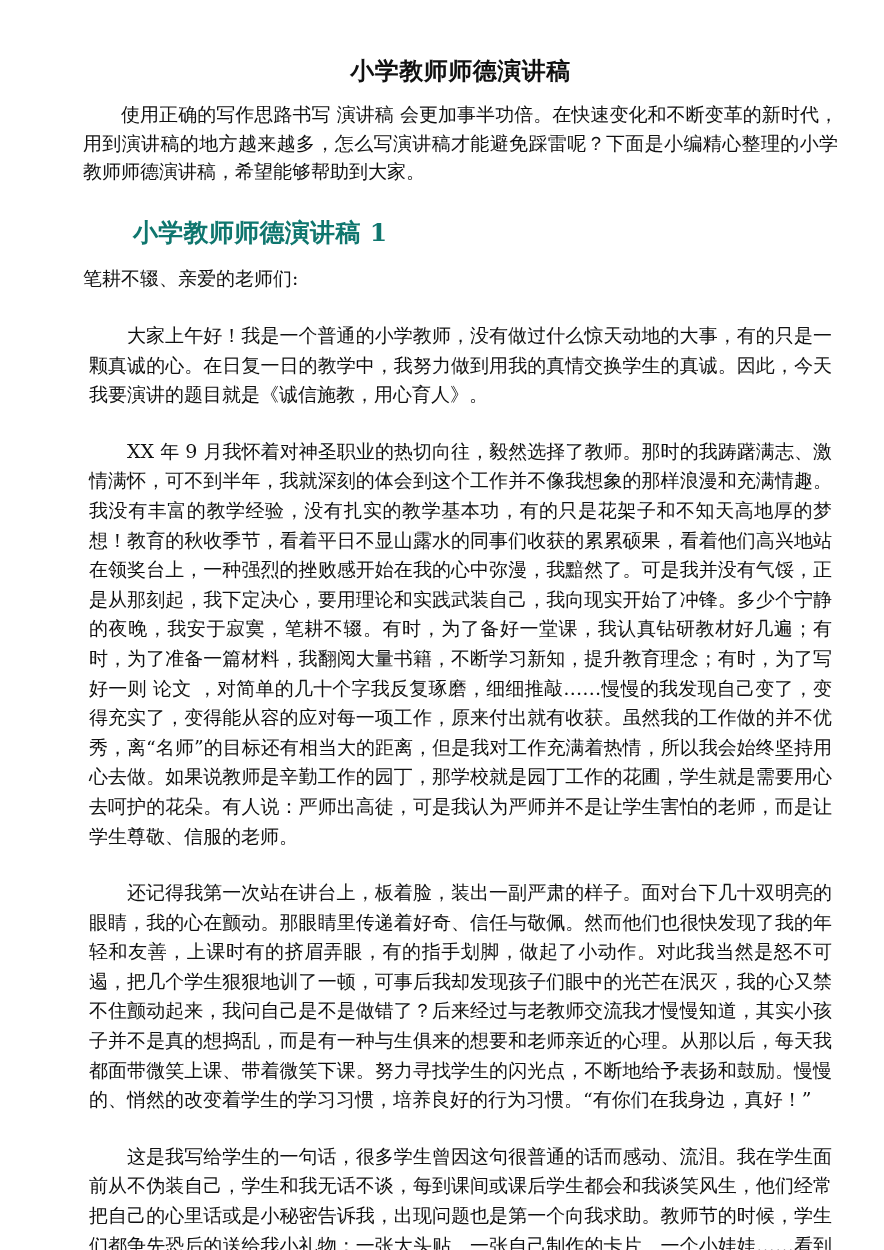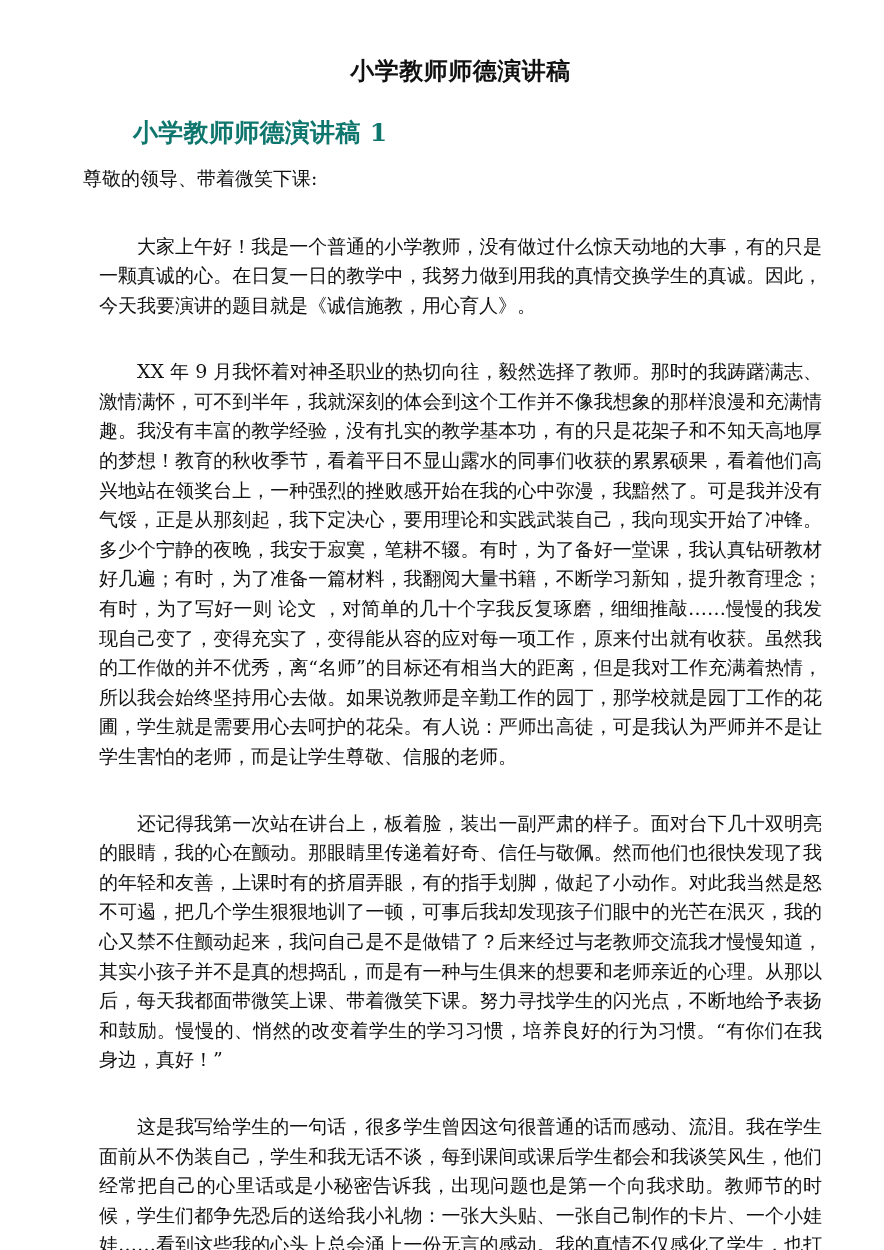--- a/index.html
+++ b/index.html
@@ -64,21 +64,21 @@
   }
   .salutation {
     margin: 0;
     padding-top: 15px;
     font-size: 19px;
     line-height: 29.5px;
     text-indent: 0;
     color: #111111;
   }
   .para {
-    margin: 16px;
+    margin: 6px;
     padding-top: 21px;
     font-size: 19px;
     line-height: 29.6px;
     text-align: justify;
     text-justify: inter-ideograph;
     text-indent: 2em;
     color: #111111;
     word-break: break-all;
   }
   .para.first-body {
@@ -86,24 +86,25 @@
   }
 </style>
 </head>
 <body>
 
 <div class="page">
   <div class="content">
 
     <h1 class="doc-title">小学教师师德演讲稿</h1>
 
+    <p class="intro">使用正确的写作思路书写 演讲稿 会更加事半功倍。在快速变化和不断变革的新时代，用到演讲稿的地方越来越多，怎么写演讲稿才能避免踩雷呢？下面是小编精心整理的小学教师师德演讲稿，希望能够帮助到大家。</p>
 
     <h2 class="section-title">小学教师师德演讲稿 1</h2>
 
-    <p class="salutation">尊敬的领导、带着微笑下课:</p>
+    <p class="salutation">笔耕不辍、亲爱的老师们:</p>
 
     <p class="para first-body">大家上午好！我是一个普通的小学教师，没有做过什么惊天动地的大事，有的只是一颗真诚的心。在日复一日的教学中，我努力做到用我的真情交换学生的真诚。因此，今天我要演讲的题目就是《诚信施教，用心育人》。</p>
 
     <p class="para">XX 年 9 月我怀着对神圣职业的热切向往，毅然选择了教师。那时的我踌躇满志、激情满怀，可不到半年，我就深刻的体会到这个工作并不像我想象的那样浪漫和充满情趣。我没有丰富的教学经验，没有扎实的教学基本功，有的只是花架子和不知天高地厚的梦想！教育的秋收季节，看着平日不显山露水的同事们收获的累累硕果，看着他们高兴地站在领奖台上，一种强烈的挫败感开始在我的心中弥漫，我黯然了。可是我并没有气馁，正是从那刻起，我下定决心，要用理论和实践武装自己，我向现实开始了冲锋。多少个宁静的夜晚，我安于寂寞，笔耕不辍。有时，为了备好一堂课，我认真钻研教材好几遍；有时，为了准备一篇材料，我翻阅大量书籍，不断学习新知，提升教育理念；有时，为了写好一则 论文 ，对简单的几十个字我反复琢磨，细细推敲……慢慢的我发现自己变了，变得充实了，变得能从容的应对每一项工作，原来付出就有收获。虽然我的工作做的并不优秀，离“名师”的目标还有相当大的距离，但是我对工作充满着热情，所以我会始终坚持用心去做。如果说教师是辛勤工作的园丁，那学校就是园丁工作的花圃，学生就是需要用心去呵护的花朵。有人说：严师出高徒，可是我认为严师并不是让学生害怕的老师，而是让学生尊敬、信服的老师。</p>
 
     <p class="para">还记得我第一次站在讲台上，板着脸，装出一副严肃的样子。面对台下几十双明亮的眼睛，我的心在颤动。那眼睛里传递着好奇、信任与敬佩。然而他们也很快发现了我的年轻和友善，上课时有的挤眉弄眼，有的指手划脚，做起了小动作。对此我当然是怒不可遏，把几个学生狠狠地训了一顿，可事后我却发现孩子们眼中的光芒在泯灭，我的心又禁不住颤动起来，我问自己是不是做错了？后来经过与老教师交流我才慢慢知道，其实小孩子并不是真的想捣乱，而是有一种与生俱来的想要和老师亲近的心理。从那以后，每天我都面带微笑上课、带着微笑下课。努力寻找学生的闪光点，不断地给予表扬和鼓励。慢慢的、悄然的改变着学生的学习习惯，培养良好的行为习惯。“有你们在我身边，真好！”</p>
 
     <p class="para">这是我写给学生的一句话，很多学生曾因这句很普通的话而感动、流泪。我在学生面前从不伪装自己，学生和我无话不谈，每到课间或课后学生都会和我谈笑风生，他们经常把自己的心里话或是小秘密告诉我，出现问题也是第一个向我求助。教师节的时候，学生们都争先恐后的送给我小礼物：一张大头贴、一张自己制作的卡片、一个小娃娃……看到这些我的心头上总会涌上一份无言的感动。我的真情不仅感化了学生，也打动了家长。每逢过节，我总会收到家长祝福的短信。其中一位家长这样写道：“张老师，从每次的家长会我能看出来您对我们孩子的用心，您有一颗善良、真诚的爱心。把孩子交给你我们放心。让我在心里默默地祝福你好人好梦，心想事成。”能够得到学生和家长的如此厚爱，我的心中怎能不心潮澎湃？</p>
 
   </div>

